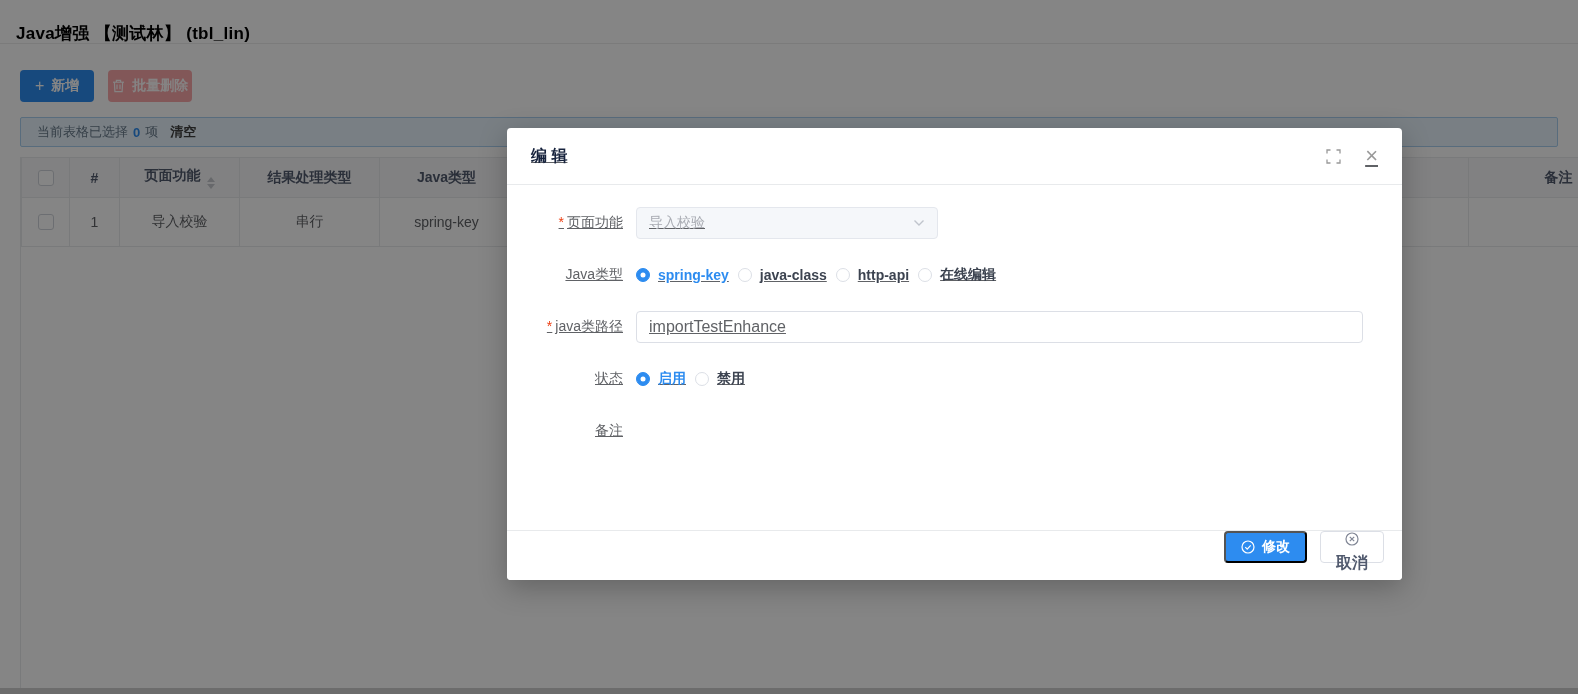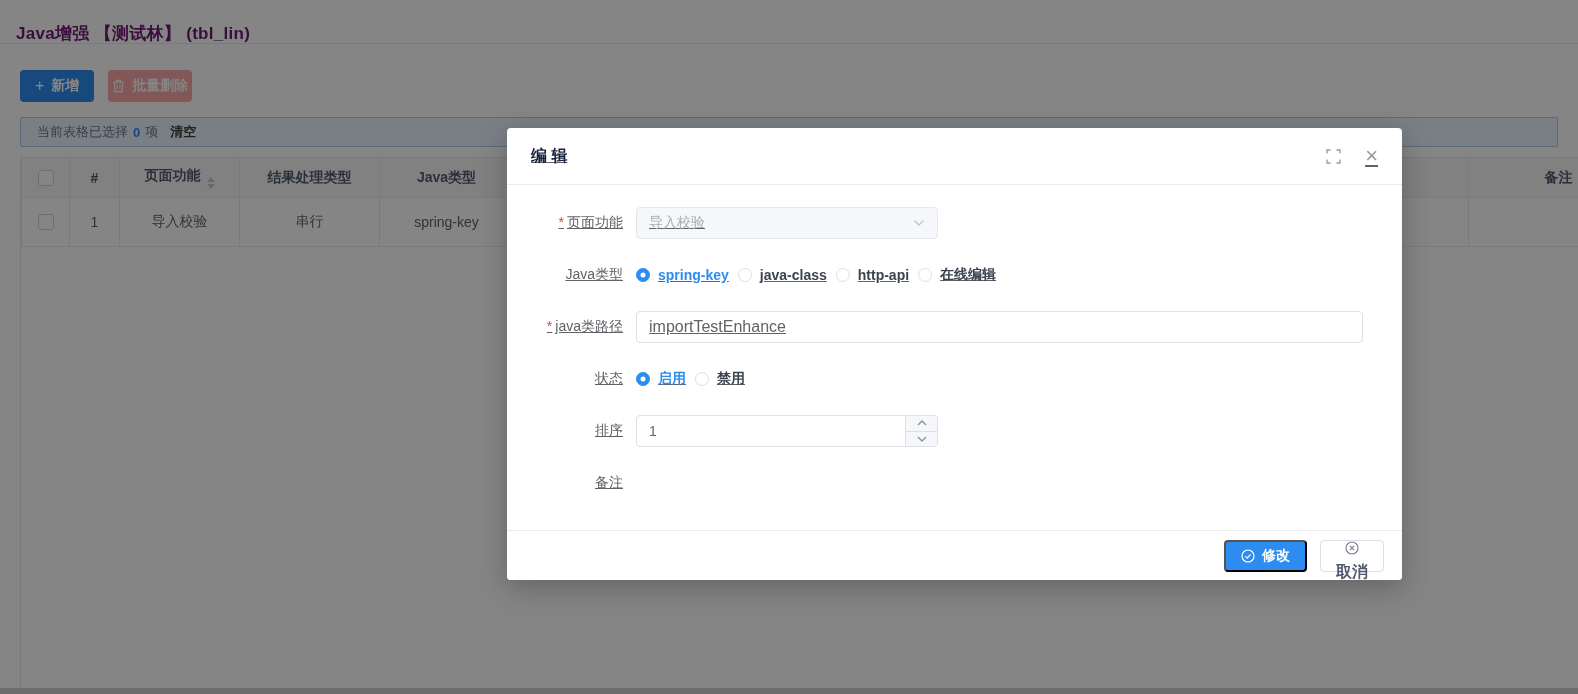--- a/index.html
+++ b/index.html
@@ -3,21 +3,21 @@
 <meta charset="utf-8">
 <style>
   * { margin:0; padding:0; box-sizing:border-box; }
   html,body { background:#fff; }
   .page {
     position:relative; width:1578px; height:694px; overflow:hidden; background:#fff;
     font-family:"Liberation Sans","DejaVu Sans",sans-serif; color:#606266; font-size:14px;
   }
   
   .topbar { height:44px; display:flex; align-items:center; padding:0 16px; background:#fff; border-bottom:1px solid #ebebeb; }
-  .page-title { font-size:17px; font-weight:700; color:#701a75; letter-spacing:.3px;margin-top:24px; }
+  .page-title { font-size:17px; font-weight:700; color:#000000; letter-spacing:.3px;margin-top:24px; }
 
   
   .toolbar { position:absolute; left:20px; top:70px; display:flex; gap:14px; z-index:1; }
   .btn { height:32px; border-radius:4px; display:inline-flex; align-items:center; font-size:14px; font-weight:700; cursor:pointer; border:none; }
   .btn-add { background:#2d8cf0; color:#fff; padding:0 15px; gap:7px; }
   .btn-del { background:#f9a7a9; color:rgba(255,255,255,.95); padding:0 4px; gap:7px; cursor:not-allowed; }
   .plus-glyph { font-size:16px; font-weight:400; line-height:1; }
 
   
   .alert { position:absolute; left:20px; top:117px; width:1538px; height:30px; background:#e8f4fd; border:1px solid #a9d0f0;
@@ -72,21 +72,21 @@
 
   .number-wrap { position:relative; width:302px; height:32px; }
   .number-input { width:100%; height:100%; border:1px solid #dcdfe6; border-radius:4px; padding:0 44px 0 12px; font-size:14px; color:#606266;
     font-family:inherit; outline:none; background:#fff; }
   .spinner { position:absolute; top:1px; right:1px; width:32px; height:30px; display:flex; flex-direction:column; border-left:1px solid #dcdfe6;
     border-radius:0 3px 3px 0; overflow:hidden; }
   .spin-btn { flex:1; background:#f5f7fa; display:flex; align-items:center; justify-content:center; color:#8b919c; cursor:pointer; }
   .spin-btn.up { border-bottom:1px solid #dcdfe6; }
 
   .modal-footer { position:absolute; left:0; right:0; bottom:0; height:50px; background:#fff; border-top:1px solid #e8eaec;
-    display:flex; align-items:center; justify-content:flex-end; gap:13px; padding:0 18px; border-radius:0 0 4px 4px; }
+    display:flex; align-items:flex-start; justify-content:flex-end; gap:13px; padding:0 18px; border-radius:0 0 4px 4px; }
   .btn-confirm { background:#2d8cf0; color:#fff; height:32px; padding:0 15px; border-radius:4px; display:inline-flex; align-items:center; gap:7px; font-size:14px; font-weight:700; cursor:pointer; }
   .btn-cancel { background:#fff; color:#515a6e; height:32px; padding:0 15px; border-radius:4px; border:1px solid #dcdfe6; display:inline-flex; align-items:center; gap:7px; font-size:16px; font-weight:700; cursor:pointer;flex-direction:column; }
 </style>
 </head>
 <body>
 
 <div class="page">
 
   <div class="topbar">
     <div class="page-title">Java增强 【测试林】 (tbl_lin)</div>
@@ -234,38 +234,20 @@
             <span class="radio checked"></span>
             <span class="opt-label">启用</span>
           </label>
           <label class="radio-option">
             <span class="radio"></span>
             <span class="opt-label">禁用</span>
           </label>
         </div>
       </div>
 
-      <div class="form-item">
-        <div class="form-label">排序</div>
-        <div class="number-wrap">
-          <input class="number-input" type="text" value="1" style="">
-          <div class="spinner">
-            <span class="spin-btn up">
-              <svg width="10" height="6" viewBox="0 0 10 6" fill="none" stroke="currentColor" stroke-width="1.3">
-                  <path d="M1 5l4-4 4 4"></path>
-                </svg>
-            </span>
-            <span class="spin-btn">
-              <svg width="10" height="6" viewBox="0 0 10 6" fill="none" stroke="currentColor" stroke-width="1.3">
-                  <path d="M1 1l4 4 4-4"></path>
-                </svg>
-            </span>
-          </div>
-        </div>
-      </div>
 
       <div class="form-item">
         <div class="form-label">备注</div>
       </div>
 
     </div>
 
     <div class="modal-footer">
       <button class="btn-confirm">
         <span style="display:inline-flex;">

